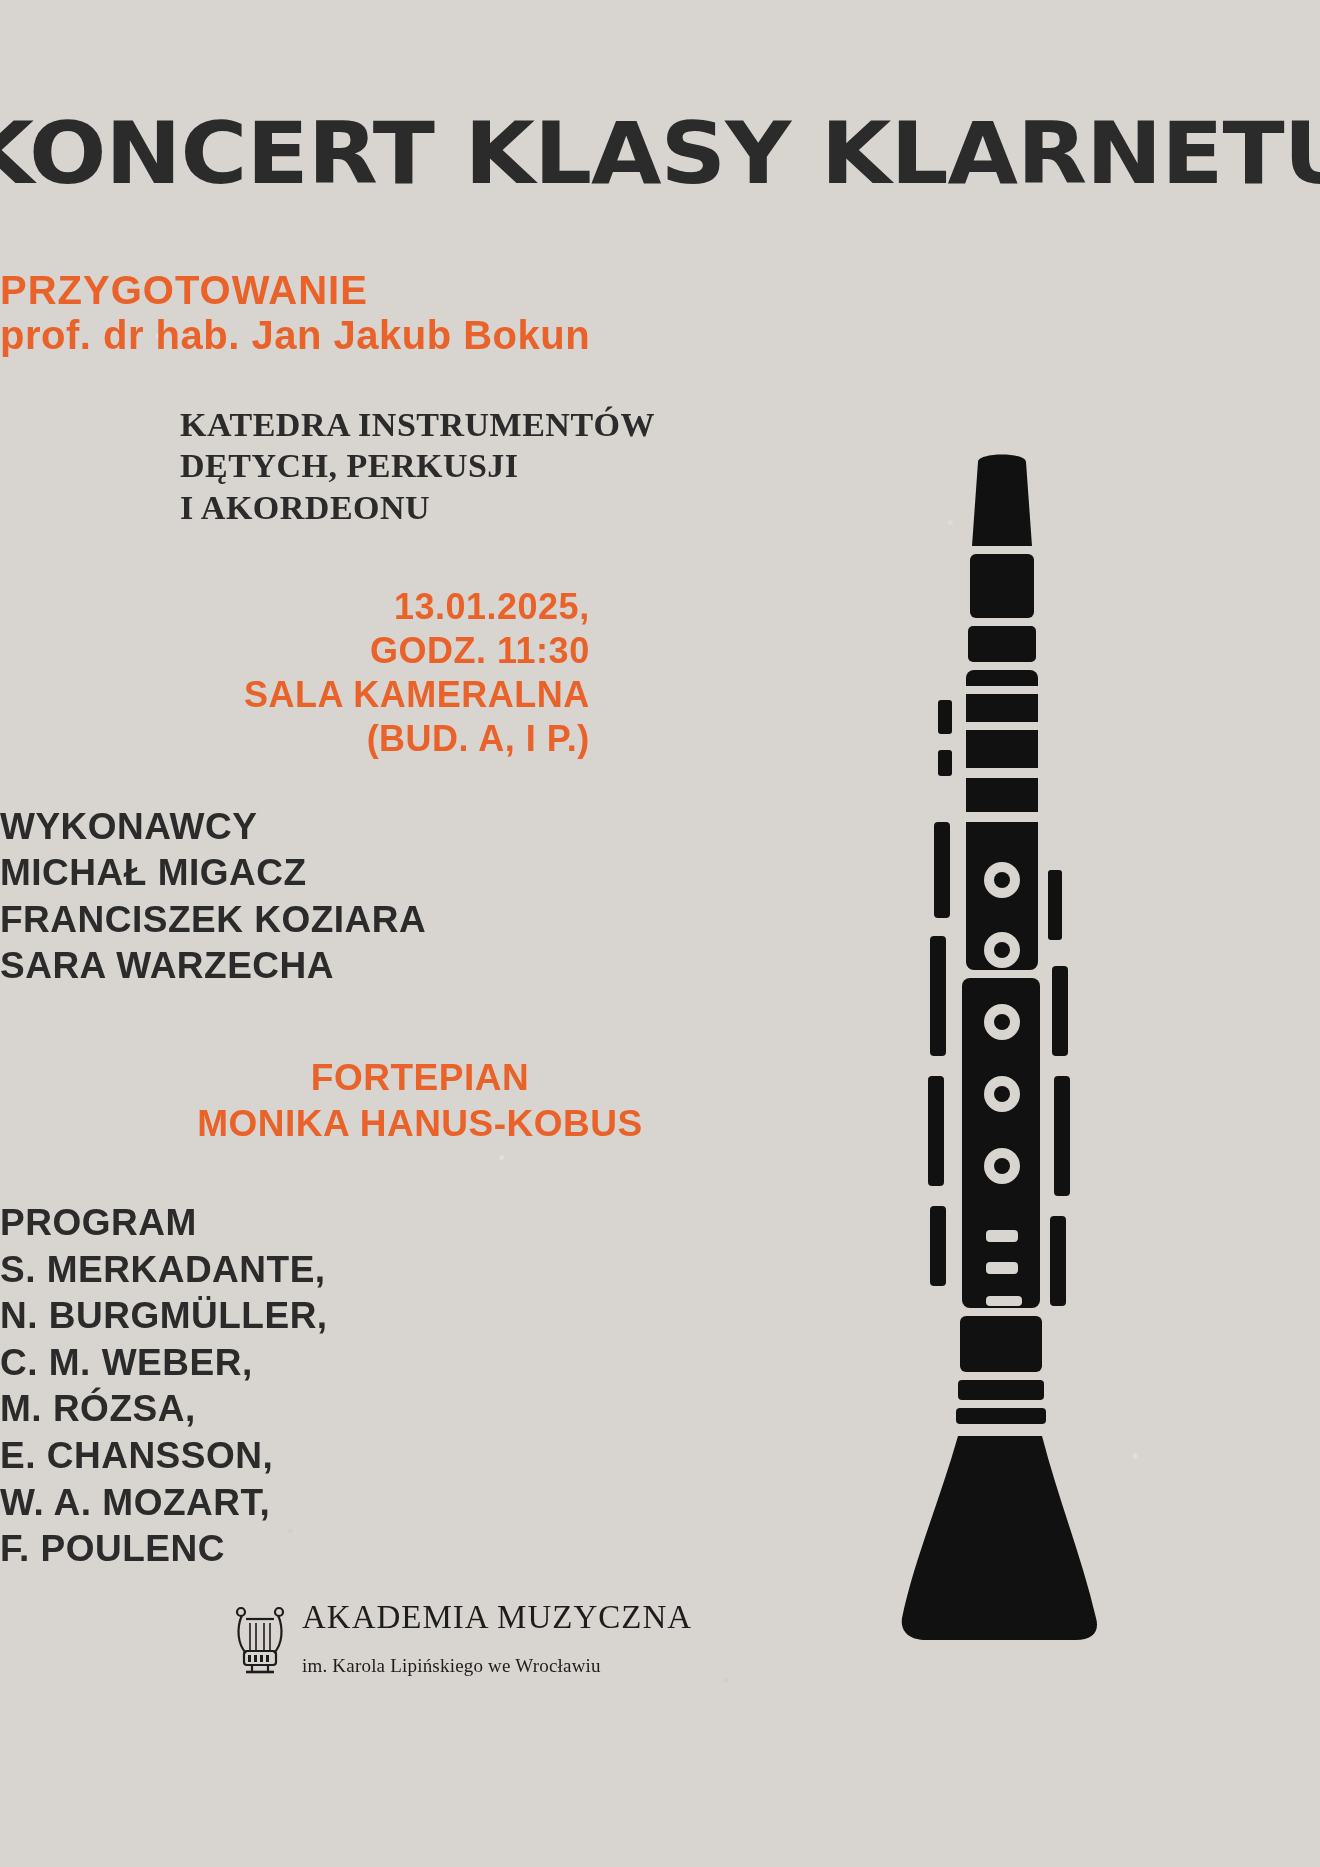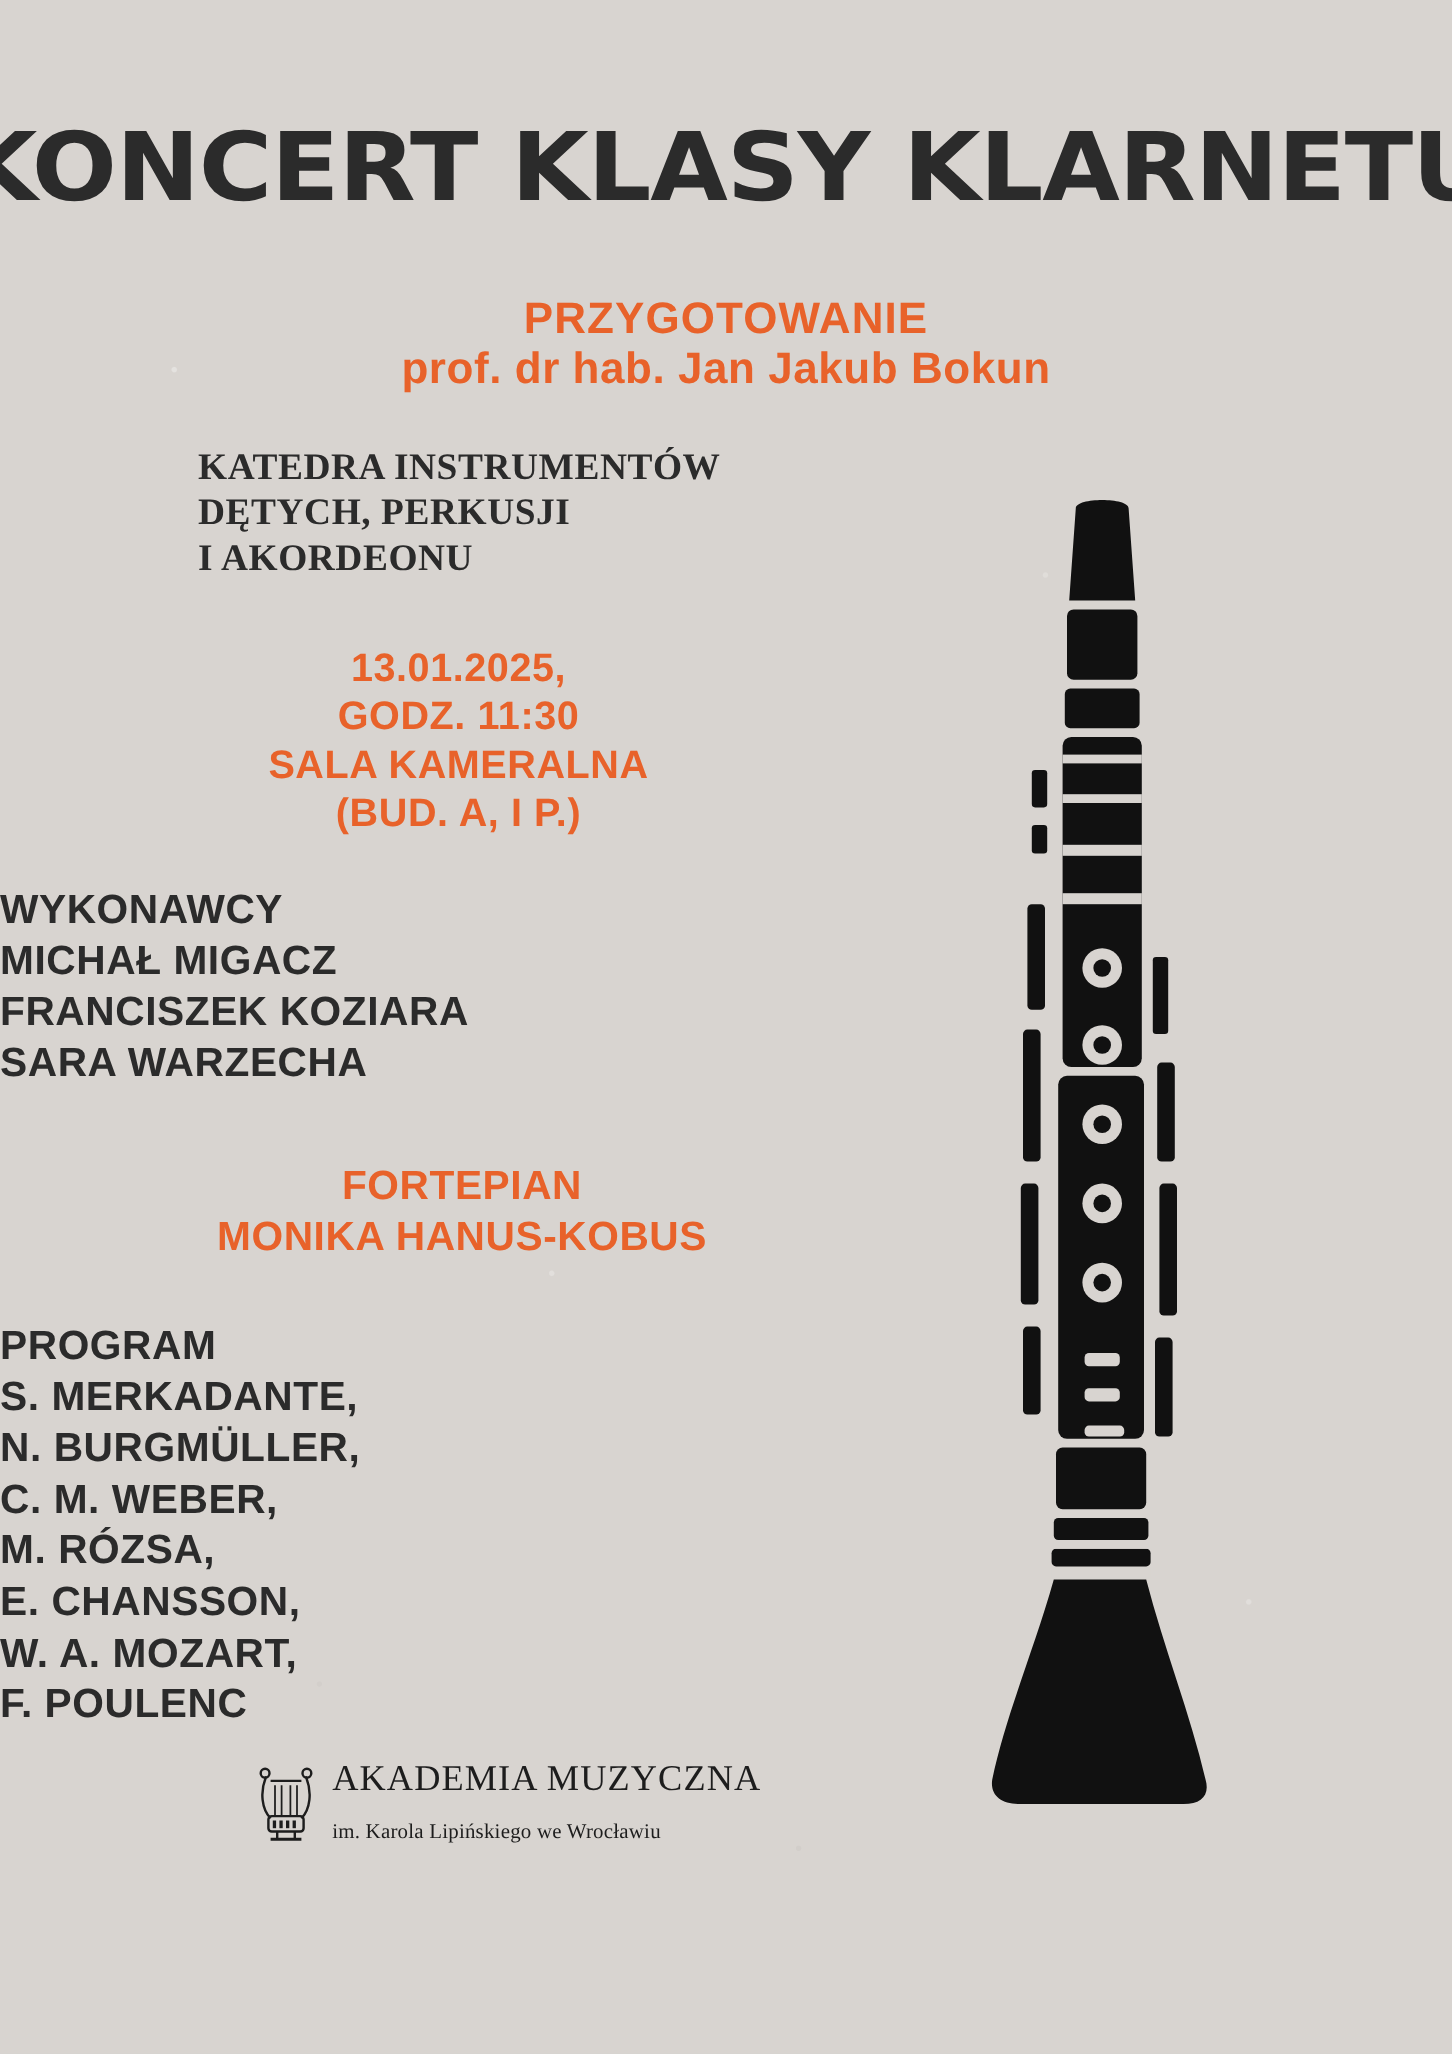--- a/index.html
+++ b/index.html
@@ -53,21 +53,21 @@
   }
 
   .block {
     position: absolute;
     color: #2b2b2b;
     font-weight: 700;
   }
 
   .accent { color: #e8622a; }
 
-  .centered { width: 1320px; left: 0; text-align: center; }
+  .centered { width: 1320px; left: 0; text-align: left; }
 
   .prep {
     top: 268px;
     font-size: 40px;
     line-height: 1.12;
   }
   .prep .l1 { letter-spacing: 1px; }
   .prep .l2 { letter-spacing: 0.5px; }
 
   .dept {
@@ -76,21 +76,21 @@
     text-align: left;
     font-size: 34px;
     line-height: 1.22;
     letter-spacing: 0.5px;
     font-family: Liberation Serif, serif;
   }
 
   .when {
     top: 585px;
     left: 244px;
-    text-align: center;
+    text-align: right;
     font-size: 36px;
     line-height: 1.22;
     letter-spacing: 0.5px;
   }
 
   .performers {
     top: 804px;
     left: 0;
     width: 840px;
     font-size: 37px;

